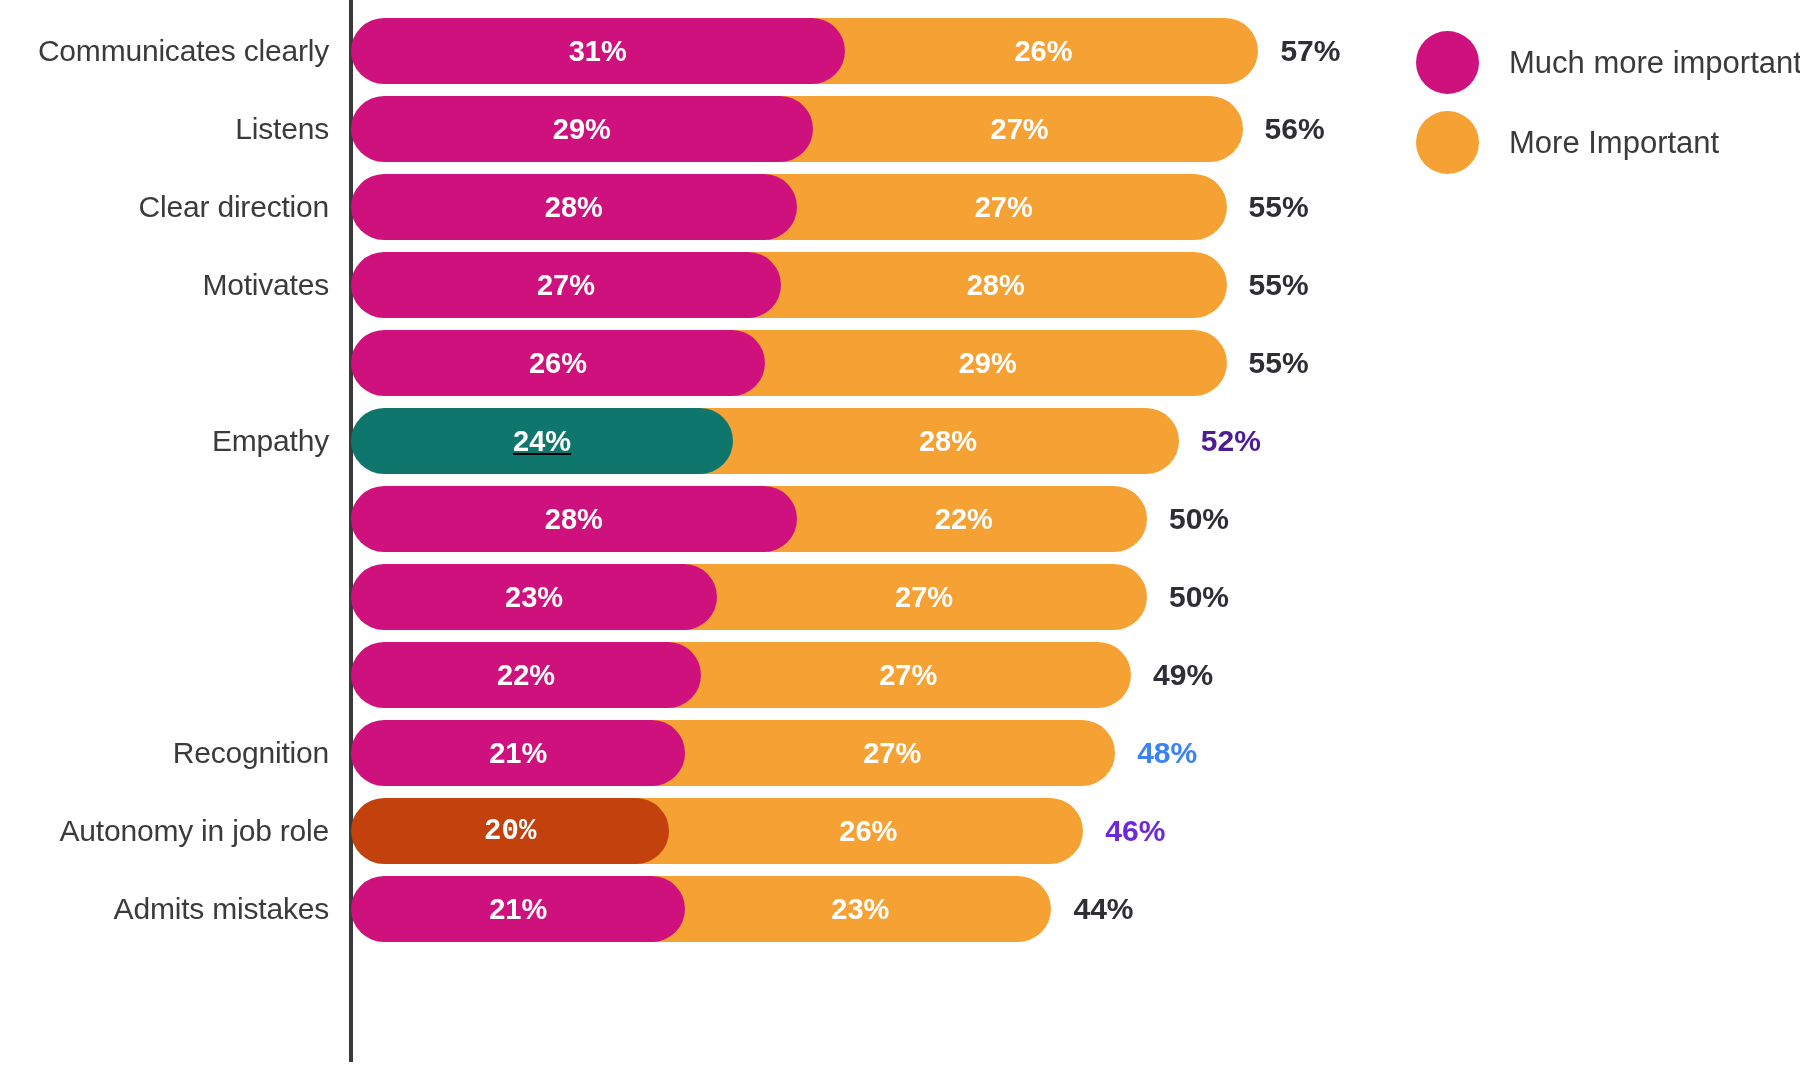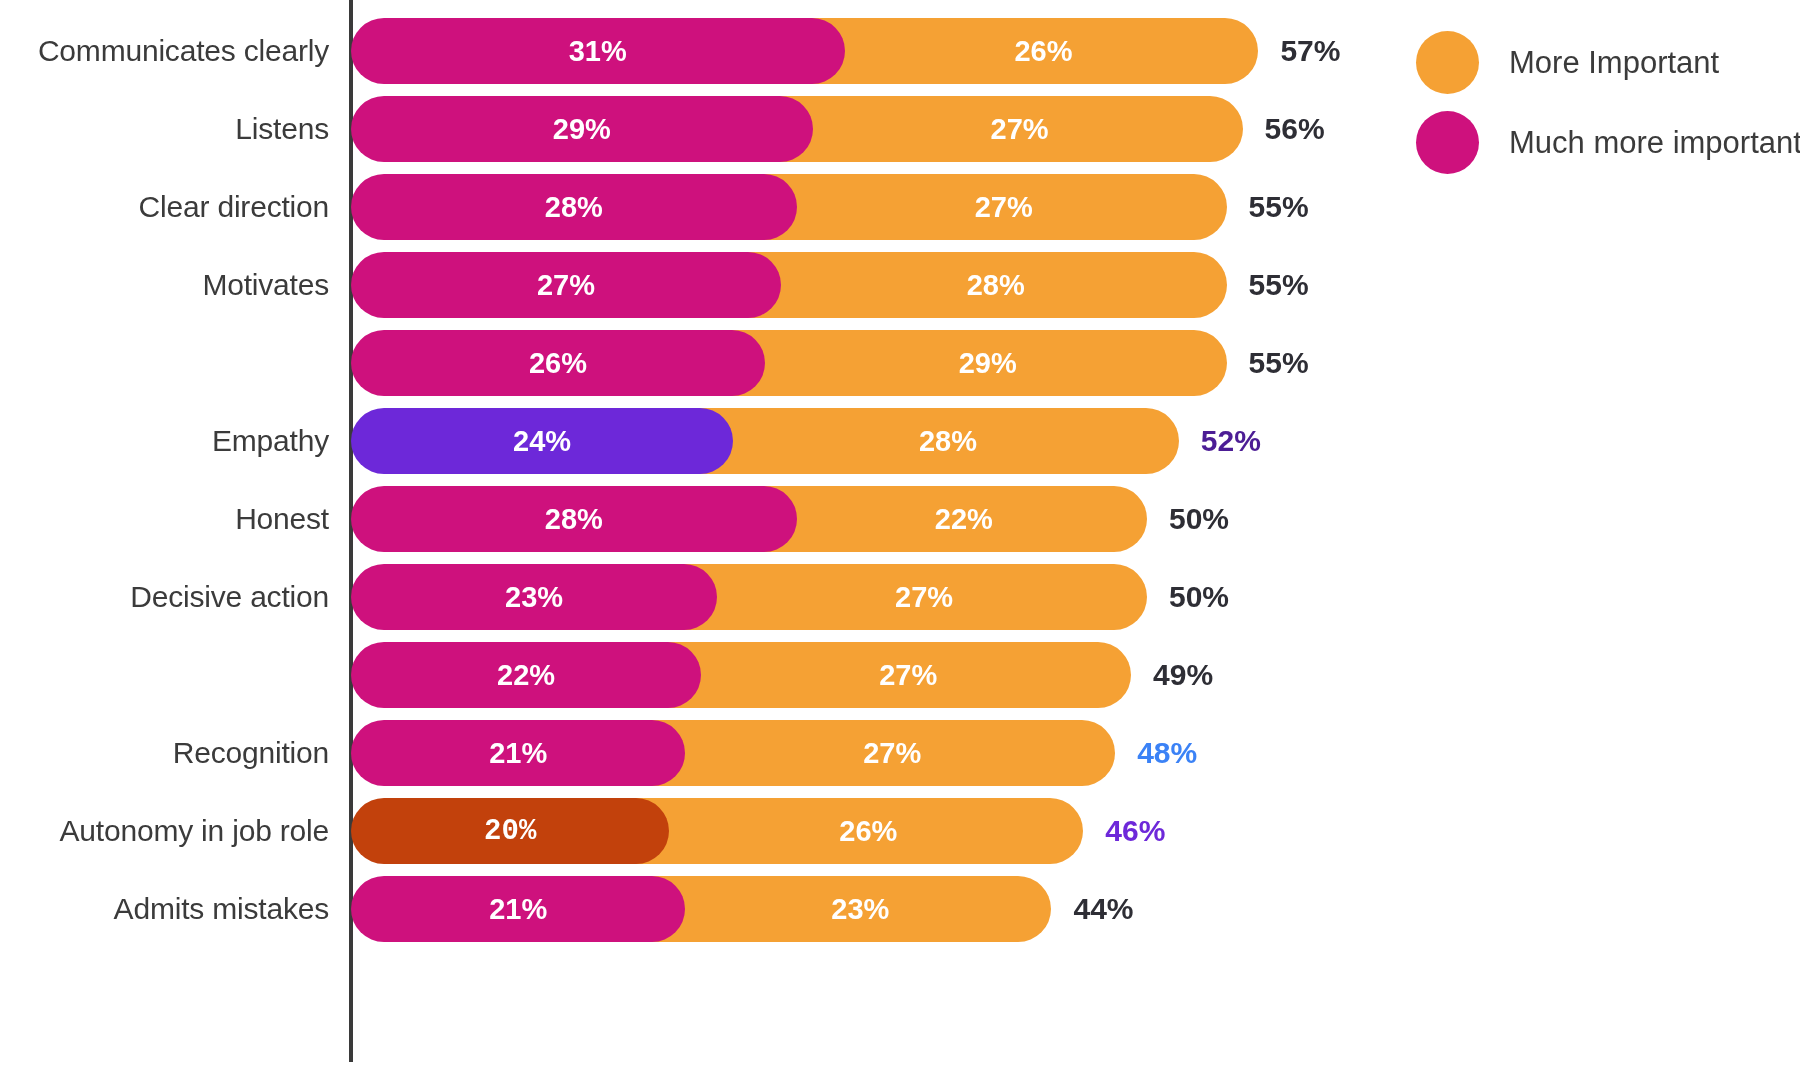--- a/index.html
+++ b/index.html
@@ -225,43 +225,41 @@
             </div>
             <div class="seg seg-more" style="width: 494.68px; background: rgb(245, 161, 52);">
               <span class="seg-value">29%</span>
             </div>
           </div>
           <div class="total" style="left: 1226.6px; color: rgb(46, 46, 53);">55%</div>
         </div>
         <div class="row" style="top: 402px;">
           <div class="row-label">Empathy</div>
           <div class="bar-wrap">
-            <div class="seg seg-much" style="width: 382.08px; background: #6d28d9;">
+            <div class="seg seg-much" style="width: 382.08px; background: #0f766e; text-decoration: underline;">
               <span class="seg-value">24%</span>
             </div>
             <div class="seg seg-more" style="width: 478.76px; background: rgb(245, 161, 52);">
               <span class="seg-value">28%</span>
             </div>
           </div>
           <div class="total" style="left: 1178.84px; color: #4c1d95;">52%</div>
         </div>
         <div class="row" style="top: 480px;">
-          <div class="row-label">Honest</div>
           <div class="bar-wrap">
             <div class="seg seg-much" style="width: 445.76px; background: rgb(206, 17, 125);">
               <span class="seg-value">28%</span>
             </div>
             <div class="seg seg-more" style="width: 383.24px; background: rgb(245, 161, 52);">
               <span class="seg-value">22%</span>
             </div>
           </div>
           <div class="total" style="left: 1147px; color: rgb(46, 46, 53);">50%</div>
         </div>
         <div class="row" style="top: 558px;">
-          <div class="row-label">Decisive action</div>
           <div class="bar-wrap">
             <div class="seg seg-much" style="width: 366.16px; background: rgb(206, 17, 125);">
               <span class="seg-value">23%</span>
             </div>
             <div class="seg seg-more" style="width: 462.84px; background: rgb(245, 161, 52);">
               <span class="seg-value">27%</span>
             </div>
           </div>
           <div class="total" style="left: 1147px; color: rgb(46, 46, 53);">50%</div>
         </div>
@@ -309,23 +307,23 @@
             <div class="seg seg-more" style="width: 399.16px; background: rgb(245, 161, 52);">
               <span class="seg-value">23%</span>
             </div>
           </div>
           <div class="total" style="left: 1051.48px; color: rgb(46, 46, 53);">44%</div>
         </div>
       </div>
   </div>
 
   <div class="legend" id="legend-container">
+      <div class="legend-item">
+        <span class="legend-dot" style="background: rgb(206, 17, 125);"></span>
+        <span class="legend-label">Much more important</span>
+      </div>
       <div class="legend-item">
         <span class="legend-dot" style="background: rgb(245, 161, 52);"></span>
         <span class="legend-label">More Important</span>
       </div>
-      <div class="legend-item">
-        <span class="legend-dot" style="background: rgb(206, 17, 125);"></span>
-        <span class="legend-label">Much more important</span>
-      </div>
     </div>
 
 </div>
 
 </body></html>

